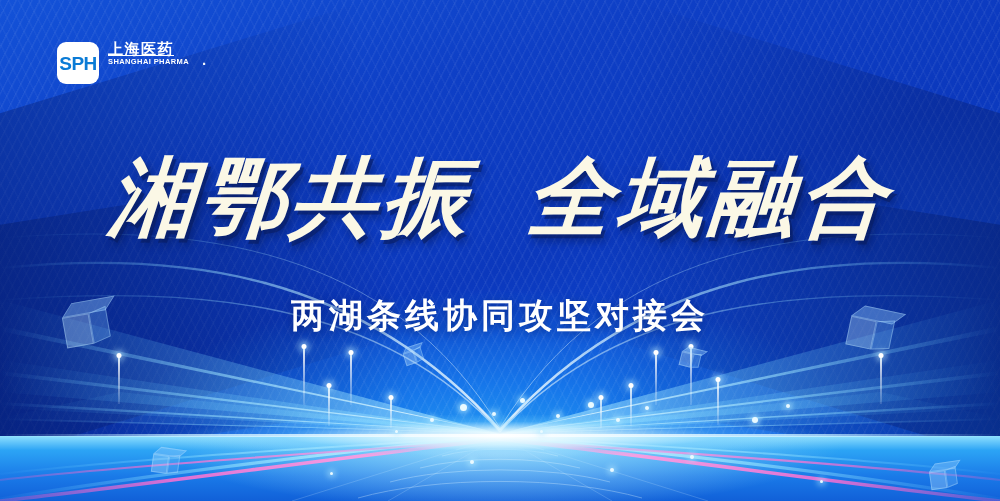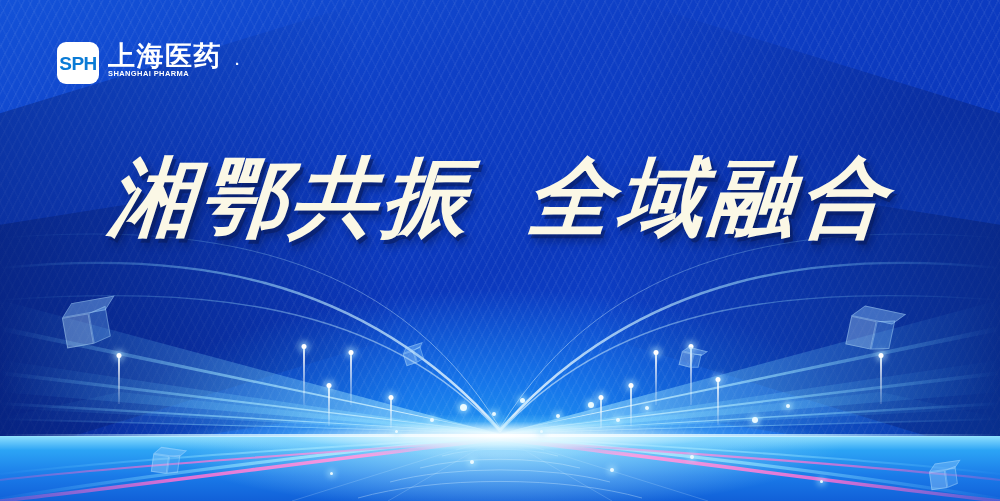--- a/index.html
+++ b/index.html
@@ -123,22 +123,23 @@
     display:flex; align-items:center; justify-content:center;
     flex:0 0 auto;
   }
   .logo-badge .sph{
     font-size:19px; font-weight:bold; letter-spacing:-.5px;
     color:#0a7bd6; font-family:"Liberation Sans",sans-serif;
     line-height:1;
   }
   .logo-cn-block{display:flex; flex-direction:column; gap:1px; line-height:1;}
   .logo-cn{
-    color:#ffffff; font-size:27px; font-weight:bold; letter-spacing:1.5px;
+    color:#ffffff; font-size:15px; font-weight:bold; letter-spacing:1.5px;
     font-family:"DejaVu Sans","Liberation Sans",sans-serif;
+    text-decoration:underline;
   }
   .logo-en{
     color:#ffffff; font-size:7.5px; font-weight:bold; letter-spacing:.4px;
     font-family:"Liberation Sans",sans-serif;
     transform:scaleY(.95);
   }
   .sep-dot{
     color:#ffffff; font-size:15px; font-weight:bold;
     margin:0 1px 0 4px; align-self:center; opacity:.95;
   }
@@ -428,14 +429,17 @@
     </div>
     <span class="sep-dot">·</span>
   </div>
 
   <div class="headline">
     <span class="headline-txt">湘鄂共振</span>
     <span class="headline-gap"></span>
     <span class="headline-txt">全域融合</span>
   </div>
 
+  <div class="subtitle">
+    <span class="subtitle-txt">两湖条线协同攻坚对接会</span>
+  </div>
 
 </div>
 
 </body></html>

